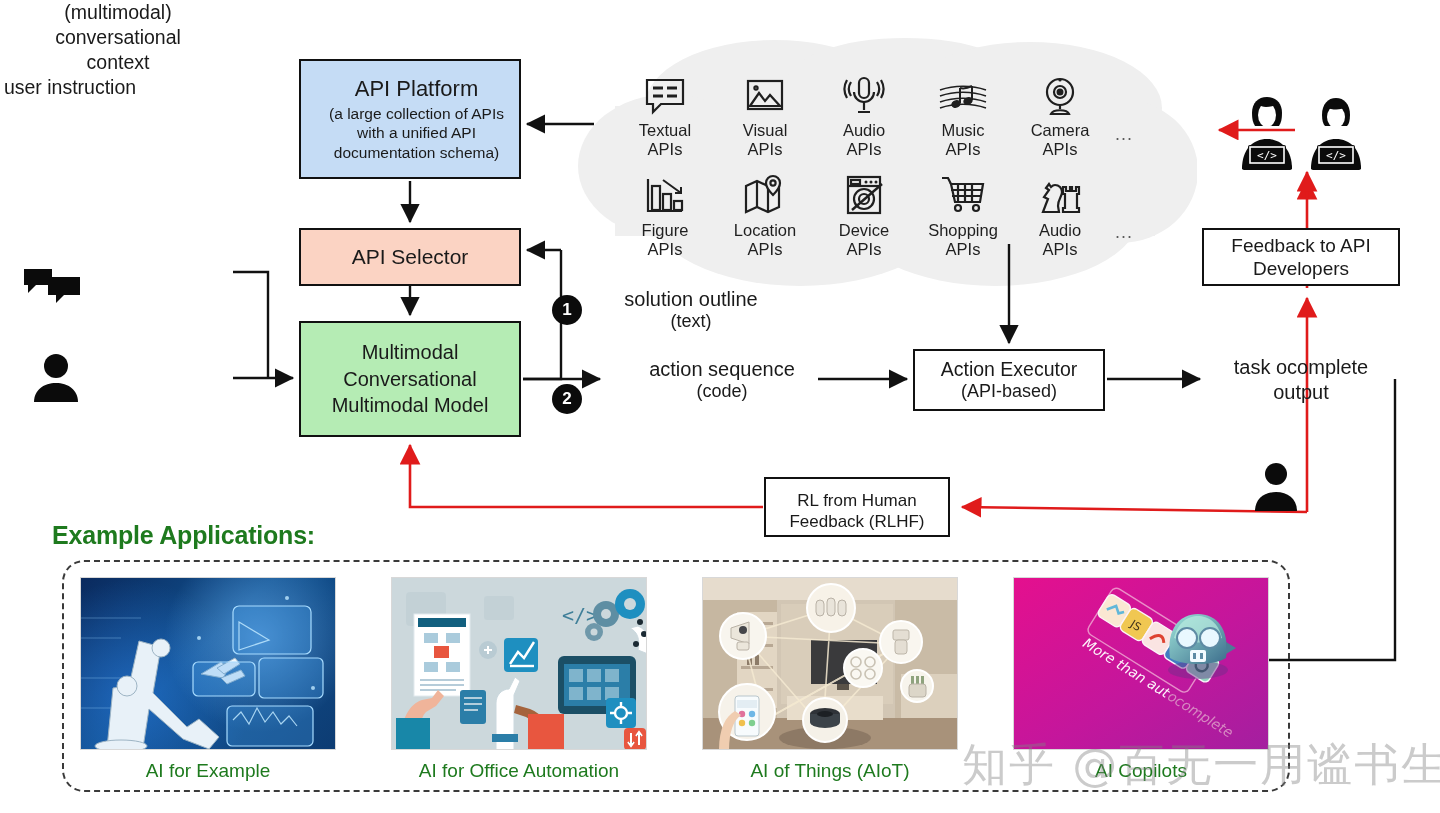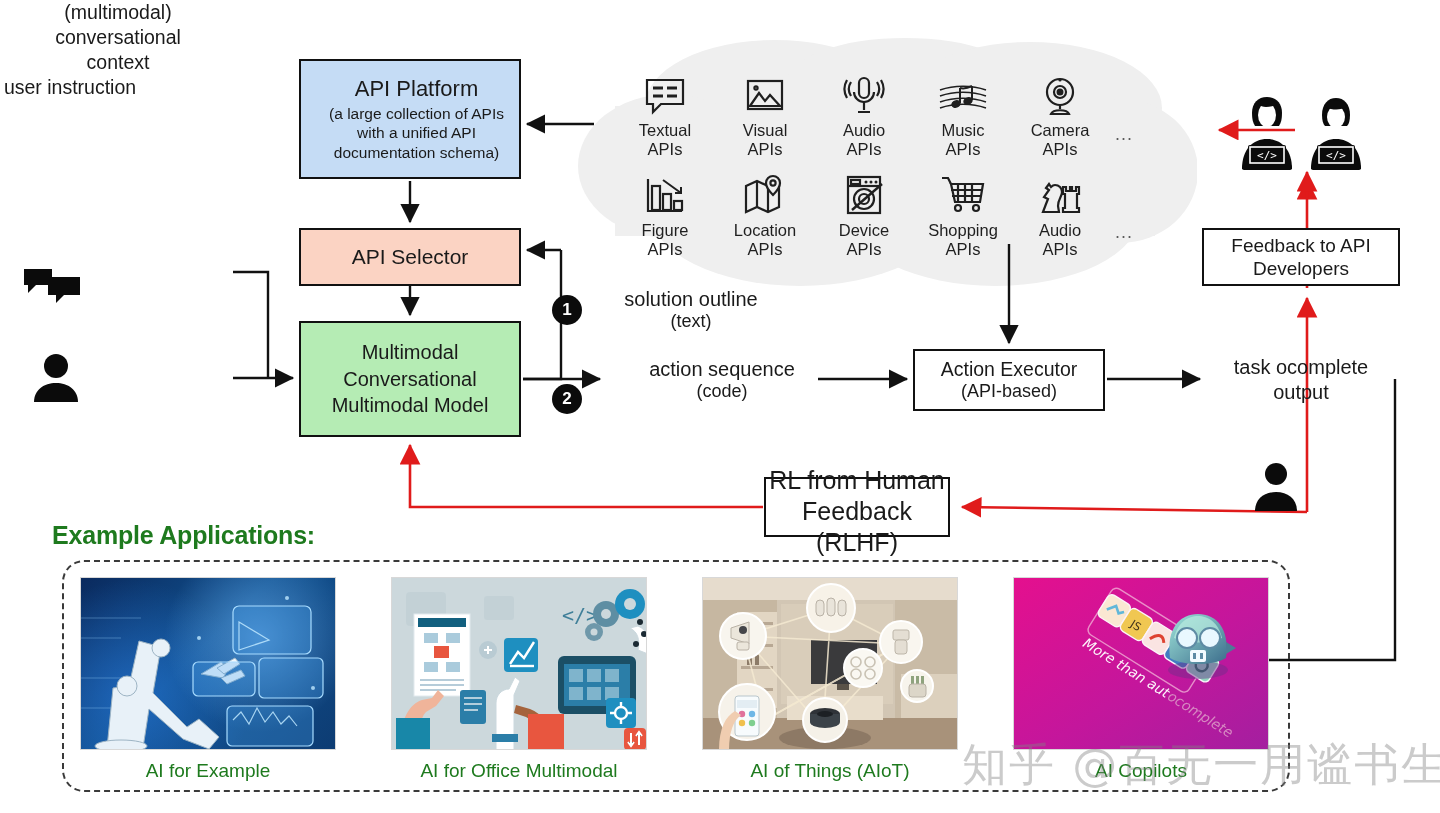--- a/index.html
+++ b/index.html
@@ -24,21 +24,21 @@
   #mcfm .t1{font-size:20px;line-height:1.32;}
 
   #action-executor{left:913px;top:349px;width:192px;height:62px;background:#fff;}
   #action-executor .t1{font-size:19.5px;}
   #action-executor .t2{font-size:18px;}
 
   #feedback-box{left:1202px;top:228px;width:198px;height:58px;background:#fff;border-width:2px;align-items:flex-end;}
   #feedback-box .t1{font-size:19px;line-height:1.22;}
 
   #rlhf-box{left:764px;top:477px;width:186px;height:60px;background:#fff;border-width:2.5px;}
-  #rlhf-box .t1{font-size:25px;line-height:1.24;margin-top:8px;}
+  #rlhf-box .t1{font-size:17px;line-height:1.24;margin-top:8px;}
 
   .flabel{position:absolute;text-align:center;line-height:1.2;}
   #lbl-solution{left:596px;top:287px;width:190px;font-size:20px;}
   #lbl-solution .sub{font-size:18px;}
   #lbl-action{left:628px;top:357px;width:188px;font-size:20px;}
   #lbl-action .sub{font-size:18px;}
   #lbl-task{left:1208px;top:355px;width:186px;font-size:20px;line-height:1.24;}
 
   #lbl-context{left:72px;top:249px;width:172px;font-size:19.5px;text-align:center;line-height:1.28;padding-left:32px;}
   #lbl-user{left:88px;top:354px;width:140px;font-size:19.5px;text-align:center;line-height:1.3;}
@@ -515,21 +515,21 @@
         <circle cx="202" cy="54" r="9" fill="#6f98aa"></circle>
           <circle cx="202" cy="54" r="3.5" fill="#ccd8dc"></circle>
         <path d="M246 48 c10 4 14 16 10 28 l-10 -4 c2 -10 0 -18 -8 -22z" fill="#fff" stroke="#cbd8de"></path>
         <g fill="#1b2a33">
             <circle cx="248" cy="44" r="3"></circle>
             <circle cx="252" cy="56" r="3"></circle>
             <circle cx="244" cy="66" r="3"></circle>
           </g>
       </svg>
     </div>
-    <div class="cap">AI for Office Multimodal</div>
+    <div class="cap">AI for Office Automation</div>
   </div>
 
   <div class="app" id="app3">
     <div class="thumb th3">
       <svg width="256" height="173" viewBox="0 0 256 173" style="position:absolute;left:0;top:0;">
         <rect width="256" height="173" fill="#d2c6b4"></rect>
         <rect x="0" y="0" width="256" height="22" fill="#e6dccd"></rect>
         <rect x="0" y="22" width="74" height="120" fill="#c6b7a1"></rect>
         <rect x="34" y="34" width="40" height="96" fill="#e2d6c3"></rect>
         <g fill="#b8a894">

